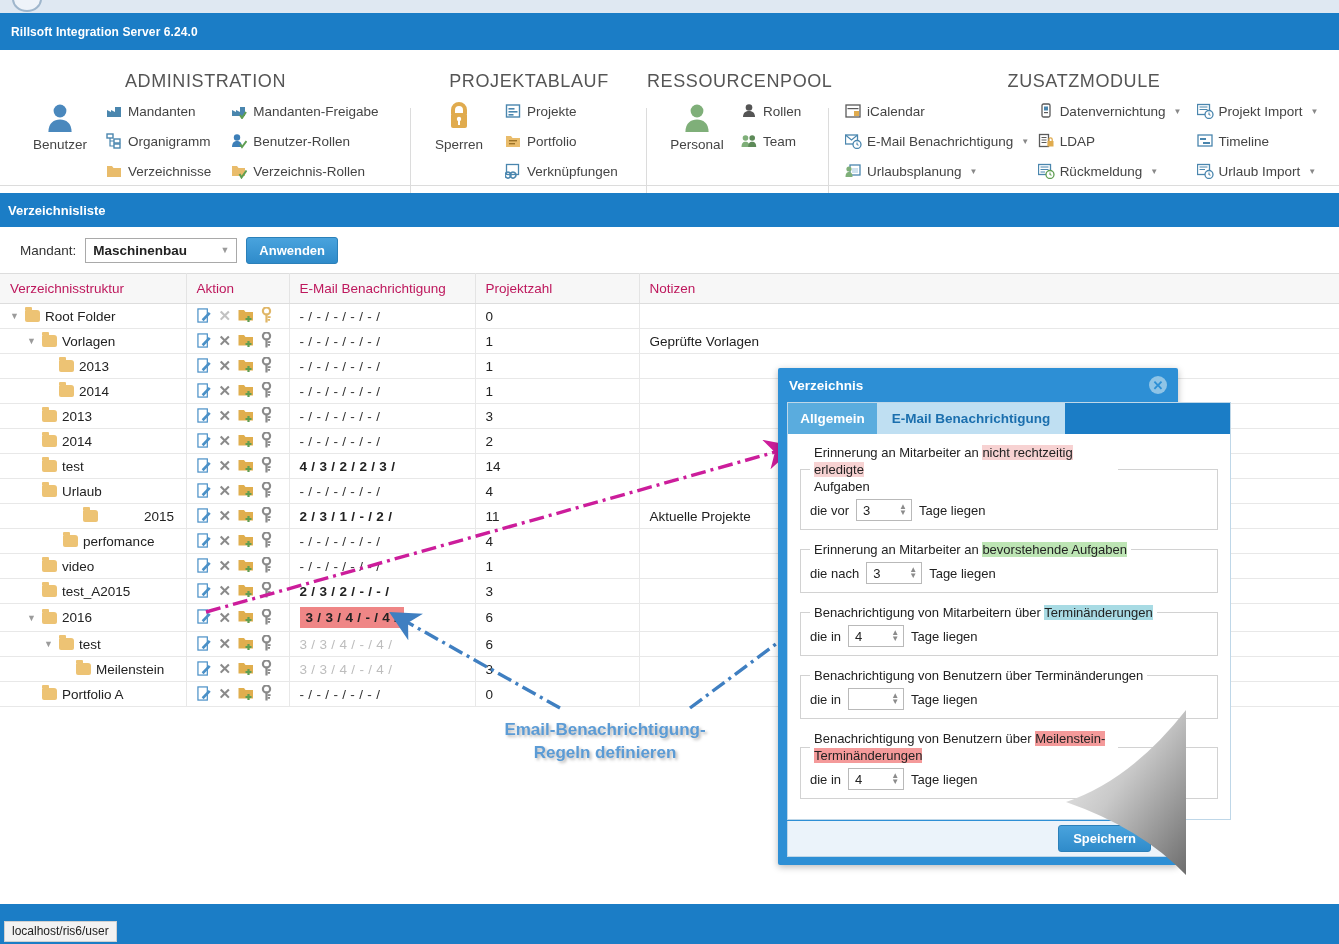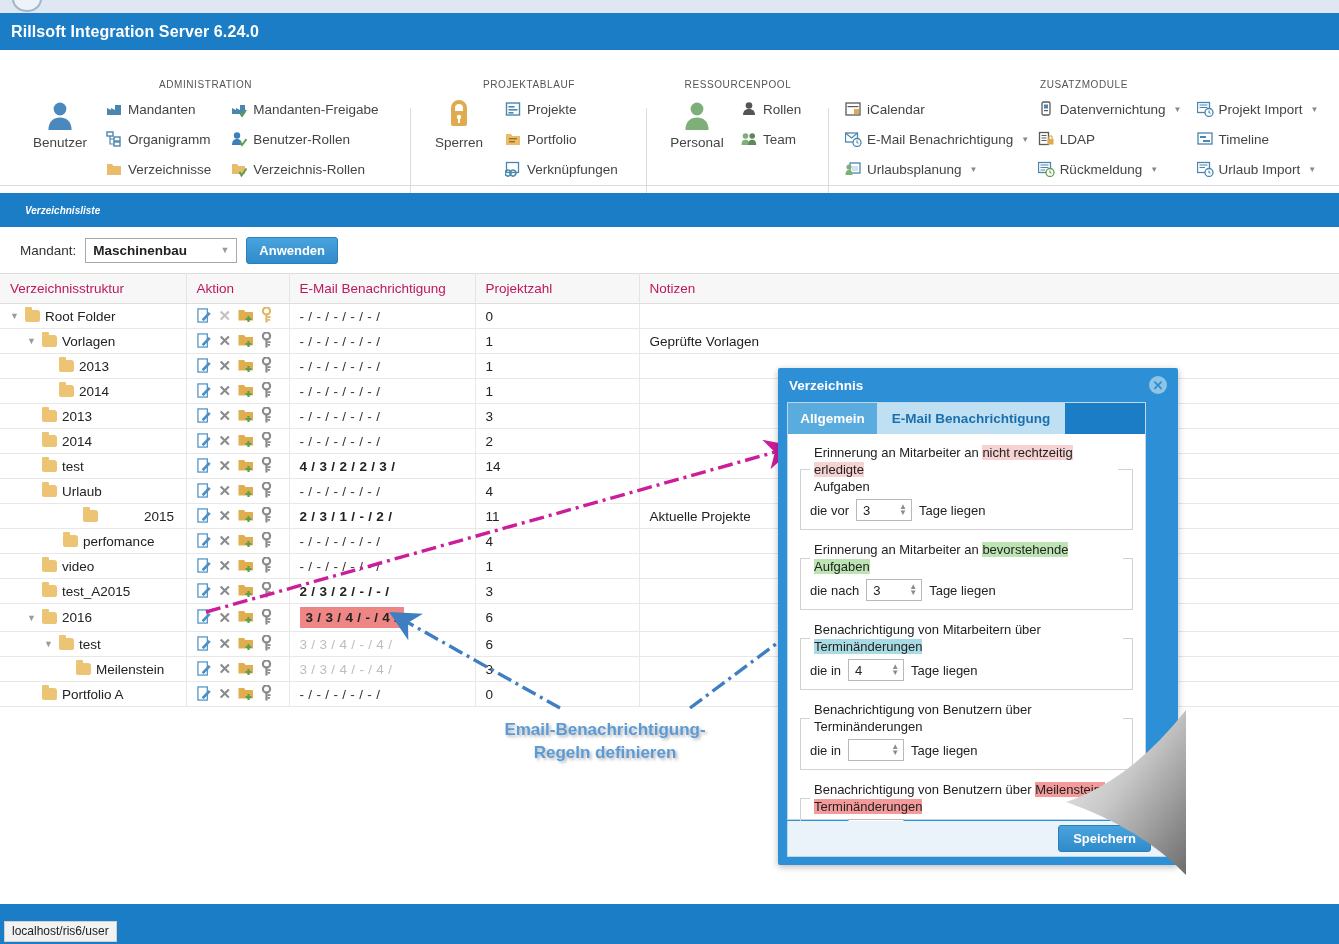--- a/index.html
+++ b/index.html
@@ -24,36 +24,36 @@
     background:#eef3f9;
   }
 
   
   .titlebar{
     position:absolute; left:0; top:13px; width:1339px; height:37px;
     background:#1b7dc6;
     display:flex; align-items:center;
   }
   .titlebar .apptitle{
-    color:#fff; font-size:16px; font-weight:bold; padding-left:11px;
+    color:#fff; font-size:12px; font-weight:bold; padding-left:11px;
     letter-spacing:0.1px;
   }
 
   
   .ribbon{
     position:absolute; left:0; top:50px; width:1339px; height:136px;
     background:#ffffff;
     border-bottom:1px solid #dcdcdc;
   }
   .ribbon-group{
     position:absolute; top:0; height:128px;
   }
   .group-title{
-    text-align:center; font-size:10px; color:#555; letter-spacing:0.6px;
-    padding-top:29px;
+    text-align:center; font-size:18px; color:#555; letter-spacing:0.6px;
+    padding-top:21px;
     font-family:"Liberation Sans", sans-serif;
   }
   .group-body{ display:flex; align-items:flex-start; padding-top:6px; }
   .group-sep{
     position:absolute; top:58px; width:1px; height:120px; background:#dcdcdc;
   }
   .bigbtn{
     width:76px; text-align:center; padding-top:2px; cursor:pointer;
   }
   .bigbtn .glyph{ display:block; height:38px; line-height:38px; font-size:31px; }
@@ -68,21 +68,21 @@
     width:16px; height:16px; display:inline-block; position:relative; flex:0 0 16px;
   }
   .caret{ font-size:8px; color:#888; margin-left:2px; }
 
   
   .sectionbar{
     position:absolute; left:0; top:193px; width:1339px; height:34px;
     background:#1b7dc6; color:#fff;
     display:flex; align-items:center;
   }
-  .sectionbar span{ padding-left:25px; font-size:10px; font-weight:bold;font-style:italic; }
+  .sectionbar span{ padding-left:8px; font-size:13px; font-weight:bold; }
 
   
   .filterrow{
     position:absolute; left:0; top:227px; width:1339px; height:46px;
     display:flex; align-items:center; padding-left:20px; gap:9px;
     background:#fff;
   }
   .filterrow .flabel{ font-size:13.5px; color:#333; }
   .selectbox{
     width:152px; height:25px; border:1px solid #a9a9a9; background:#fff;
@@ -158,21 +158,21 @@
   .dlg-title{
     height:34px; display:flex; align-items:center; justify-content:space-between;
     padding:0 11px; color:#fff; font-size:13.5px; font-weight:bold;
   }
   .dlg-close{
     width:18px;height:18px;border-radius:50%;background:#8fc4e6;color:#2d8fd5;
     display:flex;align-items:center;justify-content:center;font-size:13px;
     font-weight:bold;cursor:pointer; line-height:1;
   }
   .dlg-body{
-    position:absolute; left:9px; top:34px; width:359px; height:418px;
+    position:absolute; left:9px; top:34px; width:444px; height:418px;
     background:#fff; border:1px solid #bfd7e8;
   }
   .tabs{ display:flex; height:31px; background:#1b7dc6; }
   .tab{
     display:flex;align-items:center;justify-content:center;
     font-size:13.5px; font-weight:bold; cursor:pointer;
   }
   .tab.active{ background:#5aacde; color:#fff; width:89px; }
   .tab.inactive{ background:#bfdff2; color:#1b6fae; width:188px; }
   .tab-fill{ flex:1; background:#1b7dc6; }

